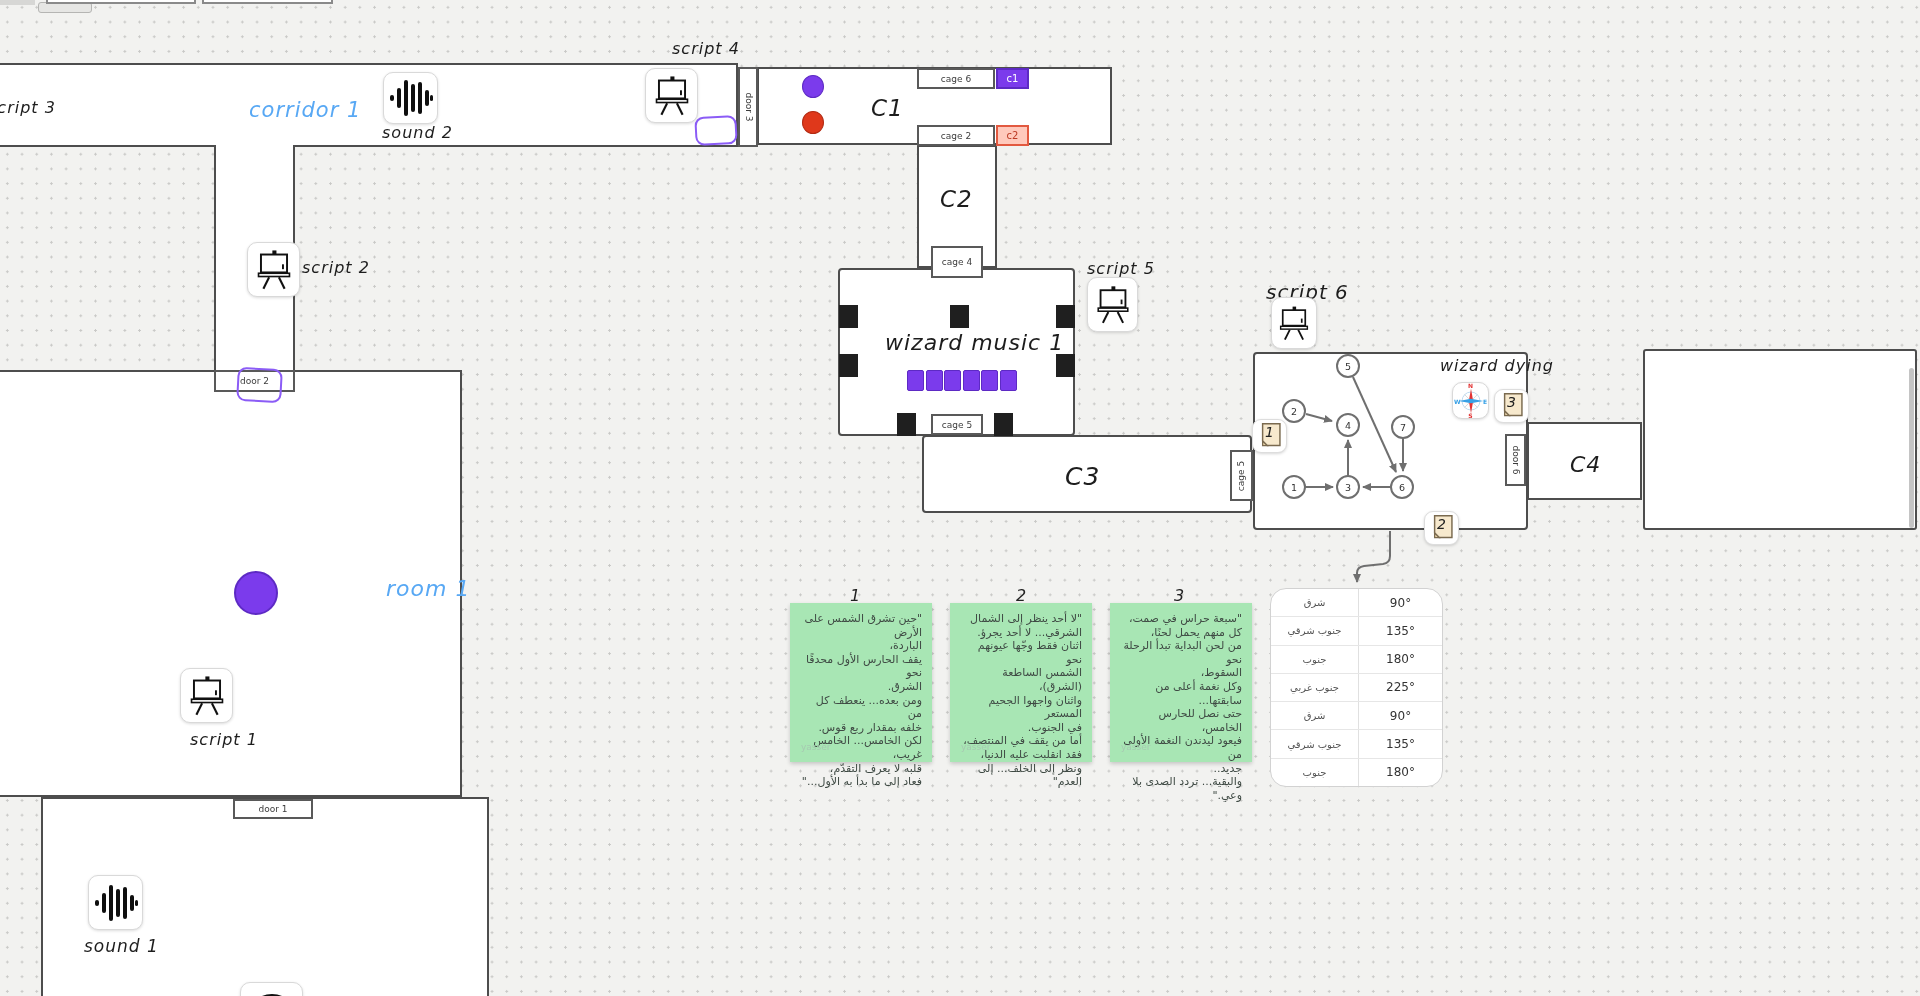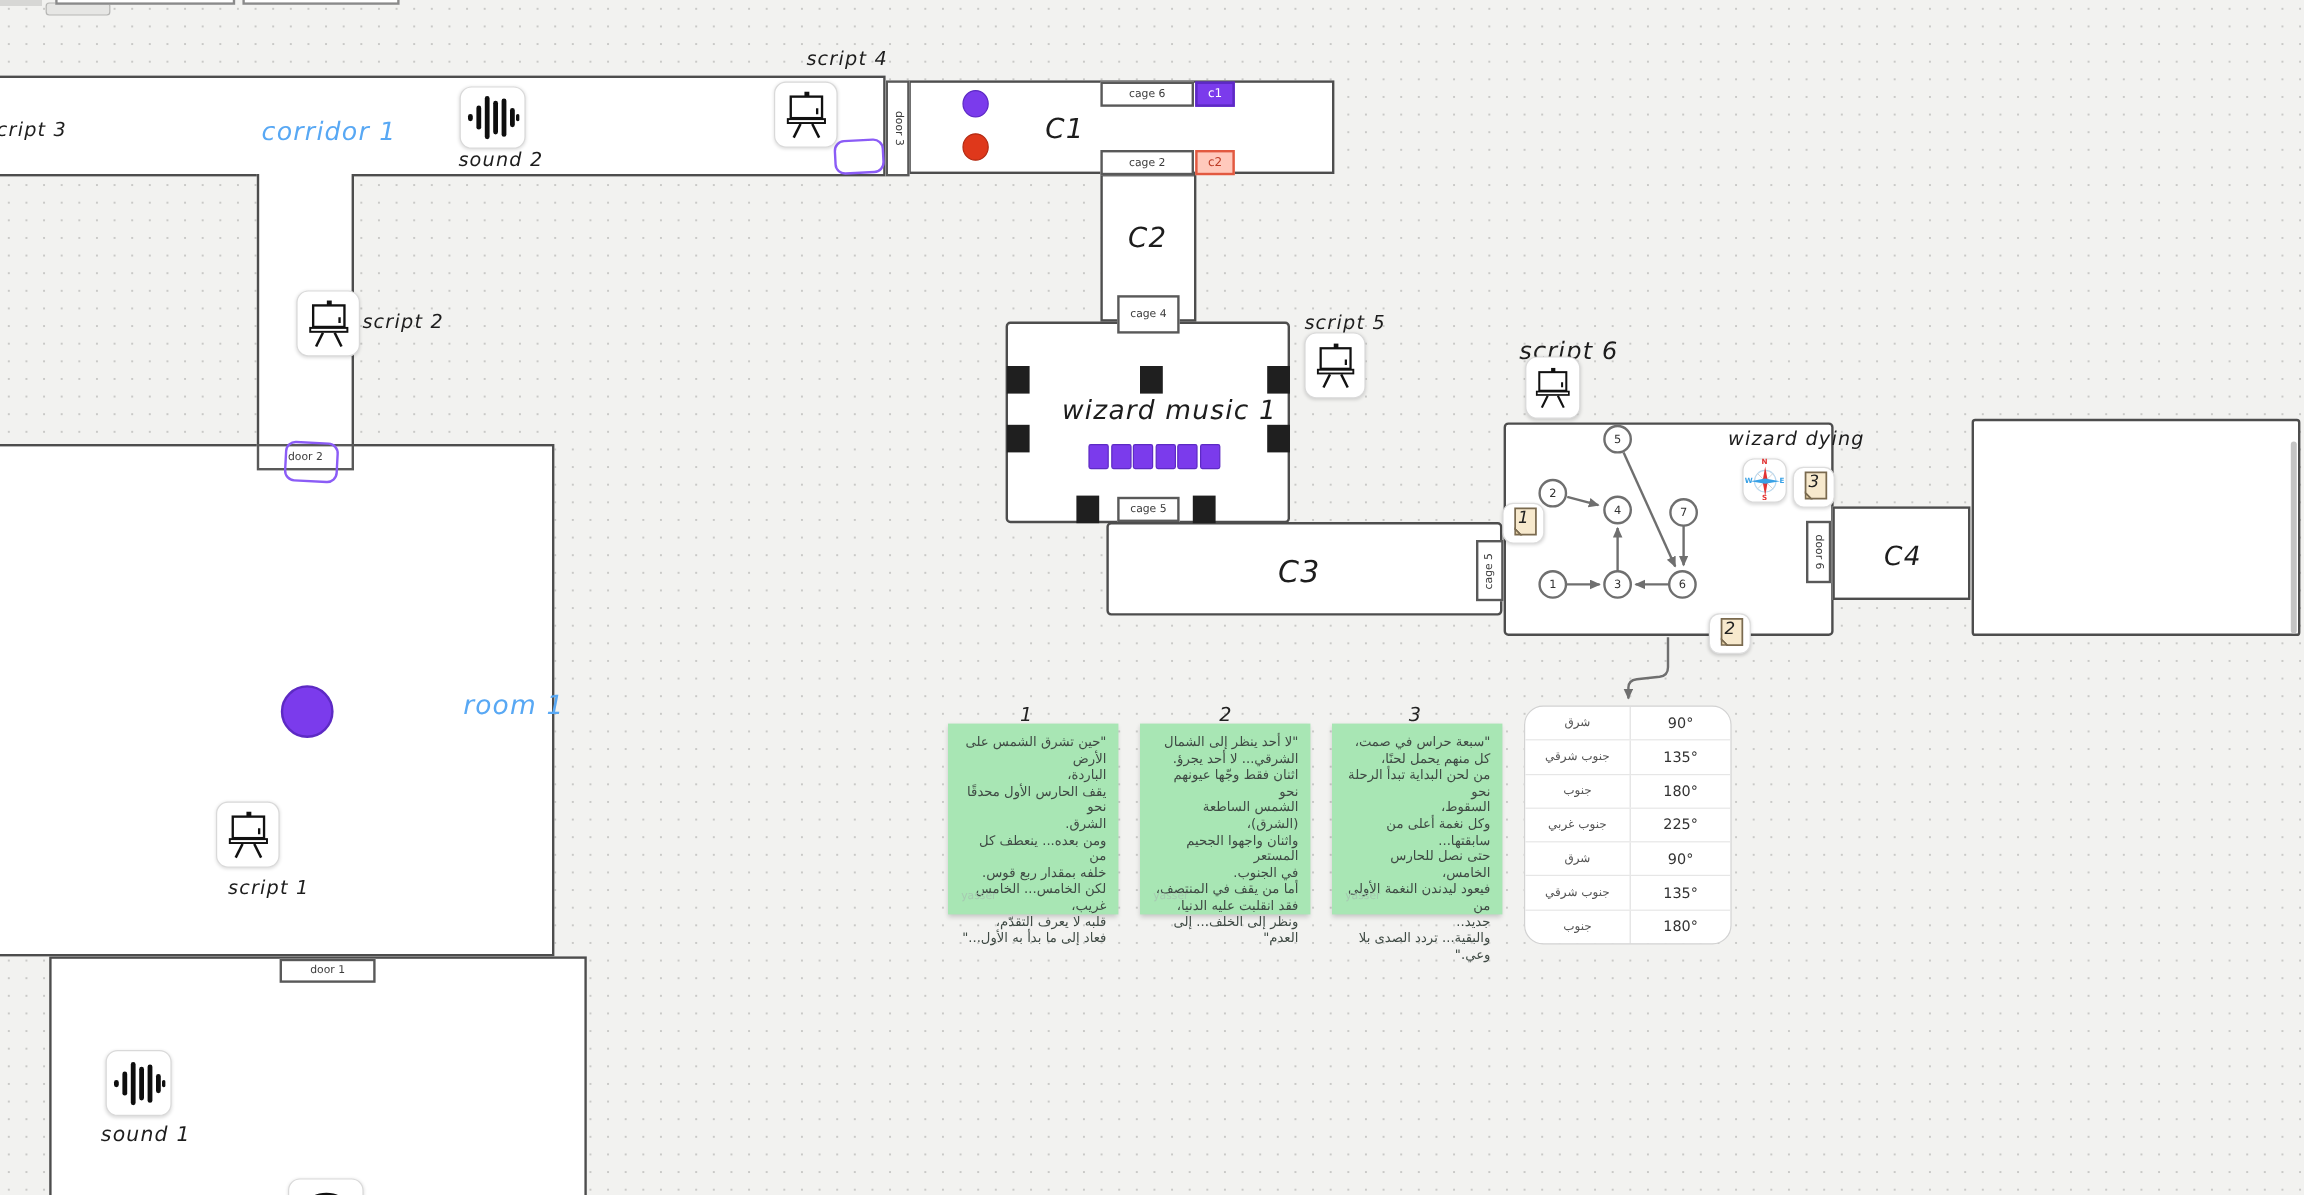--- a/index.html
+++ b/index.html
@@ -93,21 +93,21 @@
   <div class="gate" style="left:214px;top:370px;width:81px;height:22px;">
     <span>door 2</span>
   </div>
   <div class="scribble" style="left:237px;top:368px;width:41px;height:30px;transform:rotate(3deg);"></div>
   <div class="gate" style="left:233px;top:799px;width:80px;height:20px;">
     <span>door 1</span>
   </div>
   <div class="scribble" style="left:695px;top:116px;width:38px;height:25px;transform:rotate(-3deg);"></div>
 
   <div class="hand" style="left:-12px;top:98px;font-size:16px;">script 3</div>
-  <div class="hand bluehand" style="left:218px;top:98px;font-size:21px;">corridor 1</div>
+  <div class="hand bluehand" style="left:249px;top:98px;font-size:21px;">corridor 1</div>
   <div class="hand" style="left:382px;top:123px;font-size:16px;">sound 2</div>
   <div class="hand" style="left:672px;top:39px;font-size:16px;">script 4</div>
   <div class="hand" style="left:871px;top:95px;font-size:23px;">C1</div>
   <div class="hand" style="left:940px;top:186px;font-size:23px;">C2</div>
   <div class="hand" style="left:885px;top:330px;font-size:22px;">wizard music 1</div>
   <div class="hand" style="left:1065px;top:462px;font-size:25px;">C3</div>
   <div class="hand" style="left:1440px;top:356px;font-size:16px;">wizard dying</div>
   <div class="hand" style="left:1570px;top:452px;font-size:22px;font-style:italic;">C4</div>
   <div class="hand bluehand" style="left:386px;top:576px;font-size:22px;">room 1</div>
   <div class="hand" style="left:190px;top:730px;font-size:16px;">script 1</div>

